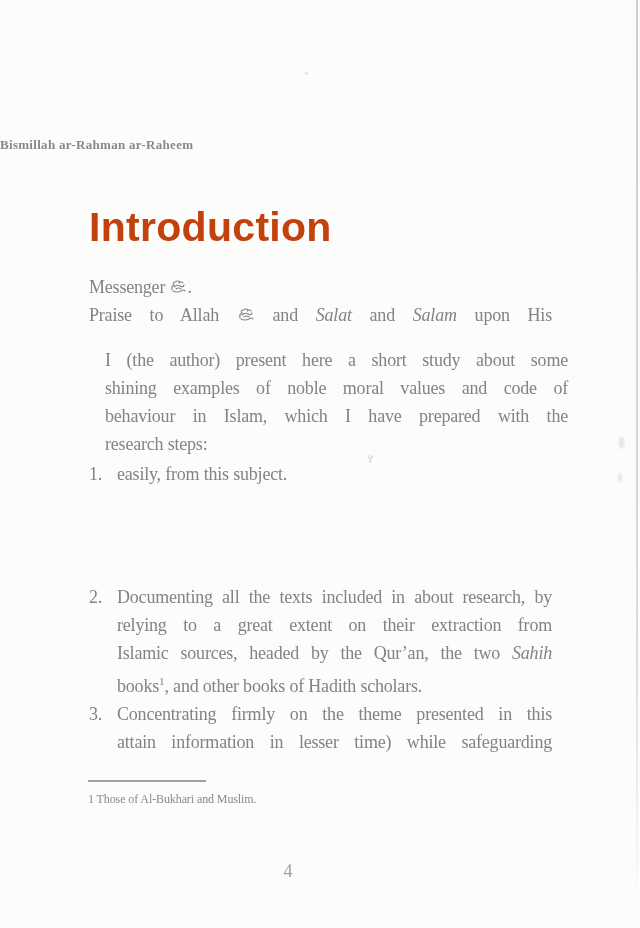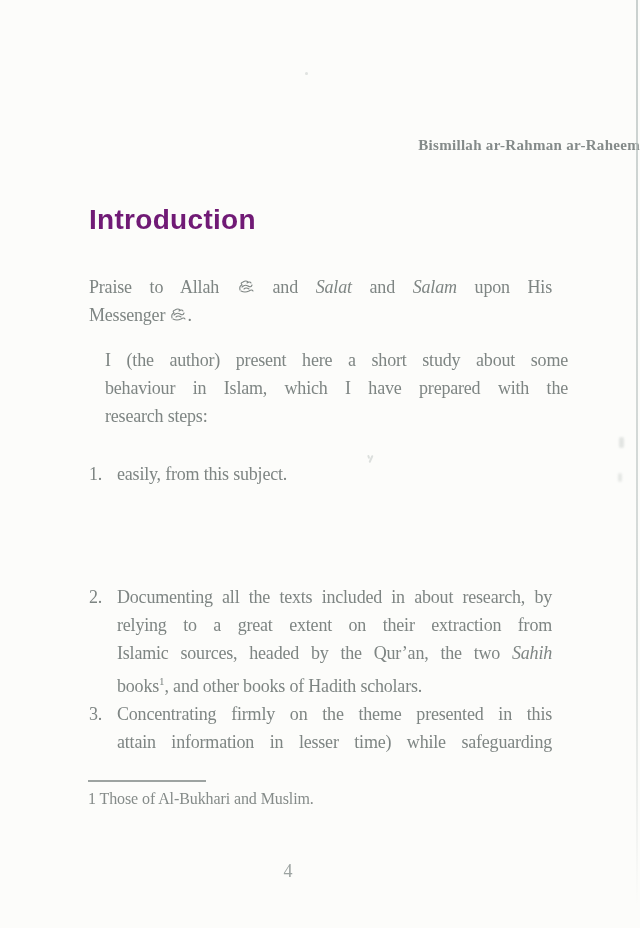--- a/index.html
+++ b/index.html
@@ -10,33 +10,33 @@
     overflow: hidden;
   }
   .page {
     position: relative;
     width: 640px; height: 928px;
     background: #fcfcfa;
     color: #7e8583;
   }
   .bismillah {
     position: absolute; top: 137px; left: 0; width: 640px;
-    text-align: right;
+    text-align: left;
     font-weight: bold;
-    font-size: 15px;
+    font-size: 13px;
     letter-spacing: 0.3px;
     color: #848a89;
   }
   .heading {
     position: absolute; top: 204px; left: 89px;
     font-family: "Liberation Sans", "DejaVu Sans", sans-serif;
     font-weight: bold;
-    font-size: 28px;
+    font-size: 41px;
     letter-spacing: 0.3px;
-    color: #701a75;
+    color: #c2410c;
   }
   .textblock {
     position: absolute; left: 89px; width: 463px;
     font-size: 18px;
     letter-spacing: -0.2px;
     line-height: 28px;
   }
   .p-opening { top: 273px; }
   .p-intro   { top: 346px; margin-left: 16px; }
   .list-item { position: absolute; left: 89px; width: 463px; }
@@ -59,21 +59,21 @@
   .sup { font-size: 11px; vertical-align: 7px; letter-spacing: 0; }
   .honorific { display: inline-block; vertical-align: -1px; margin: 0 1px; }
   .honorific svg { display: block; }
   .footnote-rule {
     position: absolute; top: 780px; left: 88px;
     width: 118px; height: 2px;
     background: #9da3a1;
   }
   .footnote {
     position: absolute; top: 788px; left: 88px; width: 430px;
-    font-size: 16px; line-height: 22px;
+    font-size: 12px; line-height: 22px;
     letter-spacing: -0.1px;
     color: #858b89;
   }
   .page-number {
     position: absolute; top: 861px; left: 277px; width: 22px;
     text-align: center;
     font-size: 18px;
     color: #9ca3a1;
   }
   
@@ -98,42 +98,43 @@
 </head>
 <body>
 
 <div class="page">
 
   <div class="bismillah">Bismillah ar-Rahman ar-Raheem</div>
 
   <div class="heading">Introduction</div>
 
   <div class="textblock p-opening">
+      <div class="line"><span>Messenger </span><span class="honorific"><svg width="16" height="15" viewBox="0 0 16 15" xmlns="http://www.w3.org/2000/svg">
+            <g fill="none" stroke="currentColor" stroke-width="1.1" stroke-linecap="round">
+              <path d="M2 11 Q1 7 4 6 Q2 4 5 3 Q8 1 10 3"></path>
+              <path d="M4 8 Q7 5 10 7 Q13 9 14 6"></path>
+              <path d="M3 12 Q7 14 11 12 Q14 10 15 12"></path>
+              <path d="M6 10 Q8 8 11 10"></path>
+              <path d="M9 4 Q12 2 13 4"></path>
+            </g>
+          </svg></span><span>.</span></div>
       <div class="line just"><span>Praise to Allah </span><span class="honorific"><svg width="16" height="15" viewBox="0 0 16 15" xmlns="http://www.w3.org/2000/svg">
             <g fill="none" stroke="currentColor" stroke-width="1.1" stroke-linecap="round">
               <path d="M2 11 Q1 7 4 6 Q2 4 5 3 Q8 1 10 3"></path>
               <path d="M4 8 Q7 5 10 7 Q13 9 14 6"></path>
               <path d="M3 12 Q7 14 11 12 Q14 10 15 12"></path>
               <path d="M6 10 Q8 8 11 10"></path>
               <path d="M9 4 Q12 2 13 4"></path>
             </g>
           </svg></span><span> and </span><span class="it">Salat</span><span> and </span><span class="it">Salam</span><span> upon His</span></div>
-      <div class="line"><span>Messenger </span><span class="honorific"><svg width="16" height="15" viewBox="0 0 16 15" xmlns="http://www.w3.org/2000/svg">
-            <g fill="none" stroke="currentColor" stroke-width="1.1" stroke-linecap="round">
-              <path d="M2 11 Q1 7 4 6 Q2 4 5 3 Q8 1 10 3"></path>
-              <path d="M4 8 Q7 5 10 7 Q13 9 14 6"></path>
-              <path d="M3 12 Q7 14 11 12 Q14 10 15 12"></path>
-              <path d="M6 10 Q8 8 11 10"></path>
-              <path d="M9 4 Q12 2 13 4"></path>
-            </g>
-          </svg></span><span>.</span></div>
     </div>
 
   <div class="textblock p-intro">
       <div class="line just"><span>I (the author) present here a short study about some</span></div>
+      <div class="line just"><span>shining examples of noble moral values and code of</span></div>
       <div class="line just"><span>behaviour in Islam, which I have prepared with the</span></div>
       <div class="line"><span>research steps:</span></div>
     </div>
 
   <div class="list-item li-1">
     <span class="num">1.</span>
     <div class="li-body">
         <div class="line"><span>easily, from this subject.</span></div>
       </div>
   </div>

